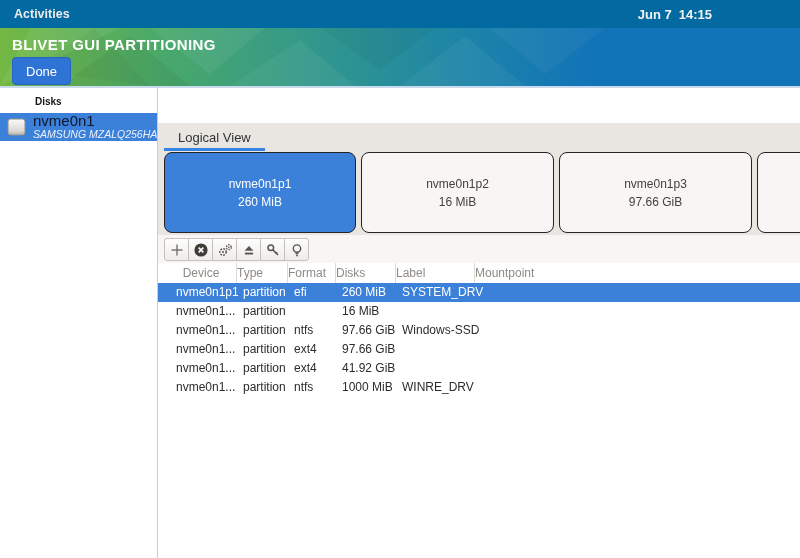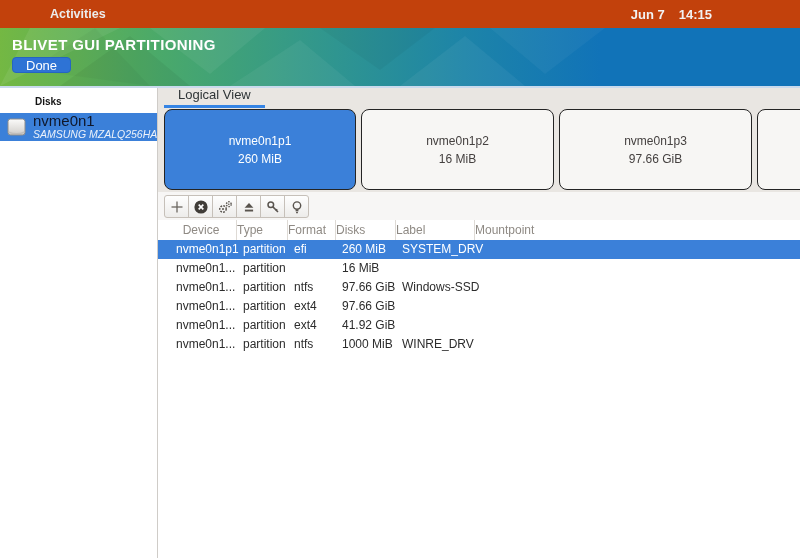--- a/index.html
+++ b/index.html
@@ -1,49 +1,49 @@
 <!DOCTYPE html>
 <html><head>
 <meta charset="utf-8">
 <style>
   * { margin:0; padding:0; box-sizing:border-box; }
   html,body { width:800px; height:558px; }
   body { font-family:"Liberation Sans", sans-serif; background:#fff; overflow:hidden; }
   .app { position:relative; width:800px; height:558px; overflow:hidden; background:#fff; }
 
   
-  .topbar { height:28px; background:#c2410c; position:relative; display:flex; align-items:center;padding-left:36px; }
+  .topbar { height:28px; background:#0369a1; position:relative; display:flex; align-items:center; }
   .activities { margin-left:14px; color:#ececec; font-weight:700; font-size:12.5px; }
   .appmenu { margin-left:24px; display:flex; align-items:center; gap:7px; color:#e8e8e8; font-weight:700; font-size:13px; }
   .app-icon { width:13px; height:13px; display:inline-flex; }
-  .clock { position:absolute; right:88px; top:0; height:100%; display:flex; align-items:center; gap:14px; color:#f2f2f2; font-weight:700; font-size:13px; }
+  .clock { position:absolute; right:88px; top:0; height:100%; display:flex; align-items:center; gap:7px; color:#f2f2f2; font-weight:700; font-size:13px; }
 
   
   .hero { height:58px; position:relative;
     background:linear-gradient(90deg,#74b843 0%,#4aa96a 20%,#2f9590 42%,#1d84a8 58%,#1173b8 75%,#1173b8 100%); }
   .hero svg.poly { position:absolute; left:0; top:0; width:800px; height:58px; }
   .hero-title { position:absolute; left:12px; top:8px; color:#fff; font-weight:700; font-size:15px; letter-spacing:.4px; }
-  .done-btn { position:absolute; left:12px; top:29px; height:16px; padding:0 13px; background:#2e73d5;
+  .done-btn { position:absolute; left:12px; top:29px; height:28px; padding:0 13px; background:#2e73d5;
     border:1px solid #2565c2; border-radius:4px; color:#fff; font-size:13px; font-family:inherit; cursor:pointer; }
   .strip { height:2px; background:#c9daed; }
 
   
   .content { display:flex; height:470px; }
 
   .sidebar { width:158px; flex:none; background:#fff; border-right:1px solid #cfccc8; }
   .disks-title { padding:8px 0 6px 35px; font-size:10px; font-weight:700; color:#141414; }
   .disk-row { height:28px; background:#3b80d9; display:flex; align-items:center; padding-left:7px; overflow:hidden; cursor:default; }
   .disk-icon { width:19px; height:18px; flex:none; margin-right:7px; }
   .disk-text { line-height:1.08; white-space:nowrap; overflow:hidden; }
   .disk-name { font-size:15px; color:#0f172a; }
   .disk-model { font-size:10.5px; font-style:italic; color:#edf2fa; }
 
   .main { flex:1; min-width:0; display:flex; flex-direction:column; background:#fff; }
 
-  .tabbar { height:20px; background:#e9e6e2; display:flex; align-items:flex-end; padding-left:6px; flex:none; }
+  .tabbar { height:28px; background:#e9e6e2; display:flex; align-items:flex-end; padding-left:6px; flex:none;margin-top:35px; }
   .tab { font-size:13px; color:#2e3436; padding:5px 14px 3px; border-bottom:3px solid #3584e4; cursor:default; }
 
   .blocks { height:84px; background:#e9e6e2; display:flex; gap:5px; padding:1px 0 2px 6px; overflow:hidden; flex:none; }
   .block { flex:none; border:1px solid #242424; border-radius:8px; background:#f7f6f4; color:#454140;
     display:flex; flex-direction:column; align-items:center; justify-content:center; gap:4px; font-size:12px; cursor:default; }
   .block.selected { background:#3b80d9; color:#fff; }
   .b1 { width:192px; } .b2 { width:193px; } .b3 { width:193px; } .b4 { width:80px; }
 
   .toolbar { height:28px; background:#f7f6f5; padding:3px 0 0 6px; flex:none; }
   .btn-group { display:inline-flex; }

